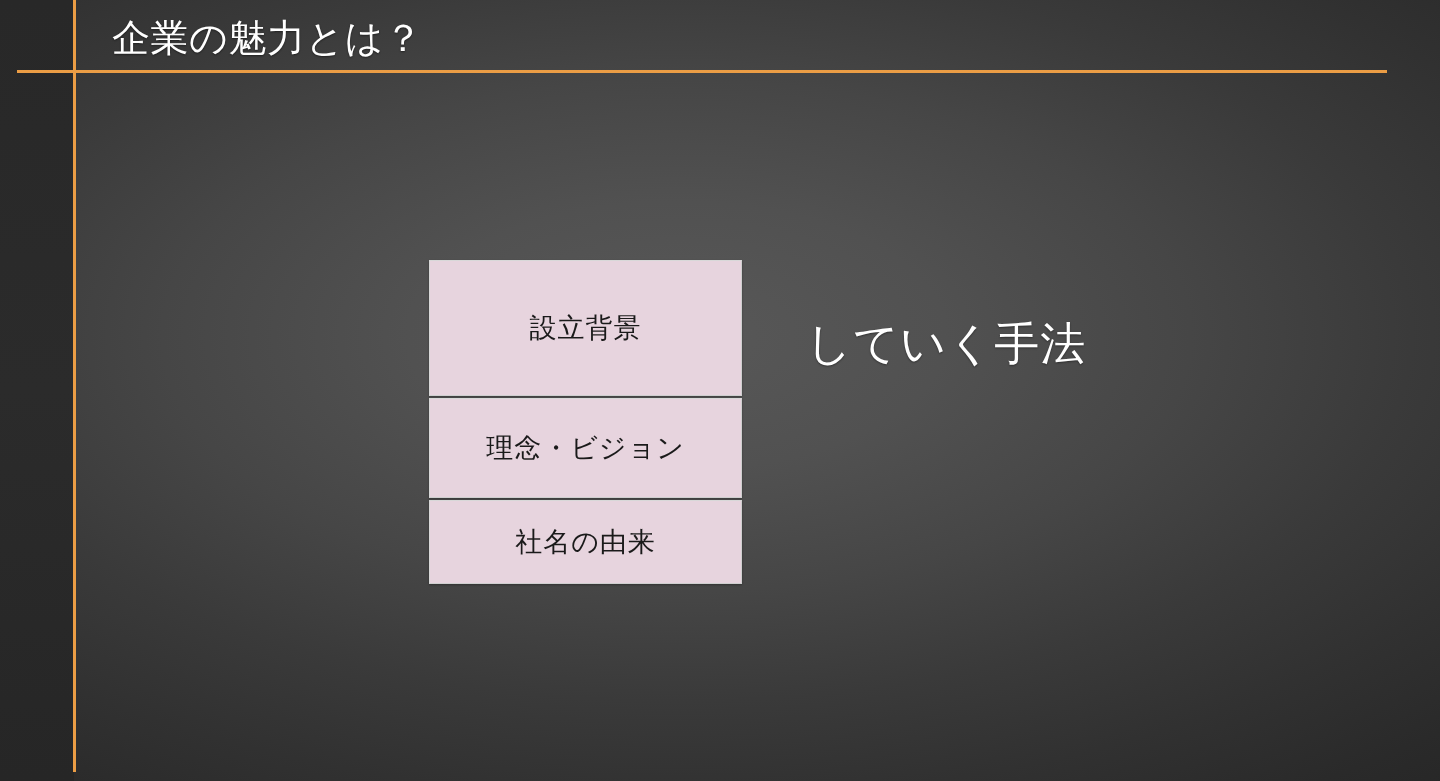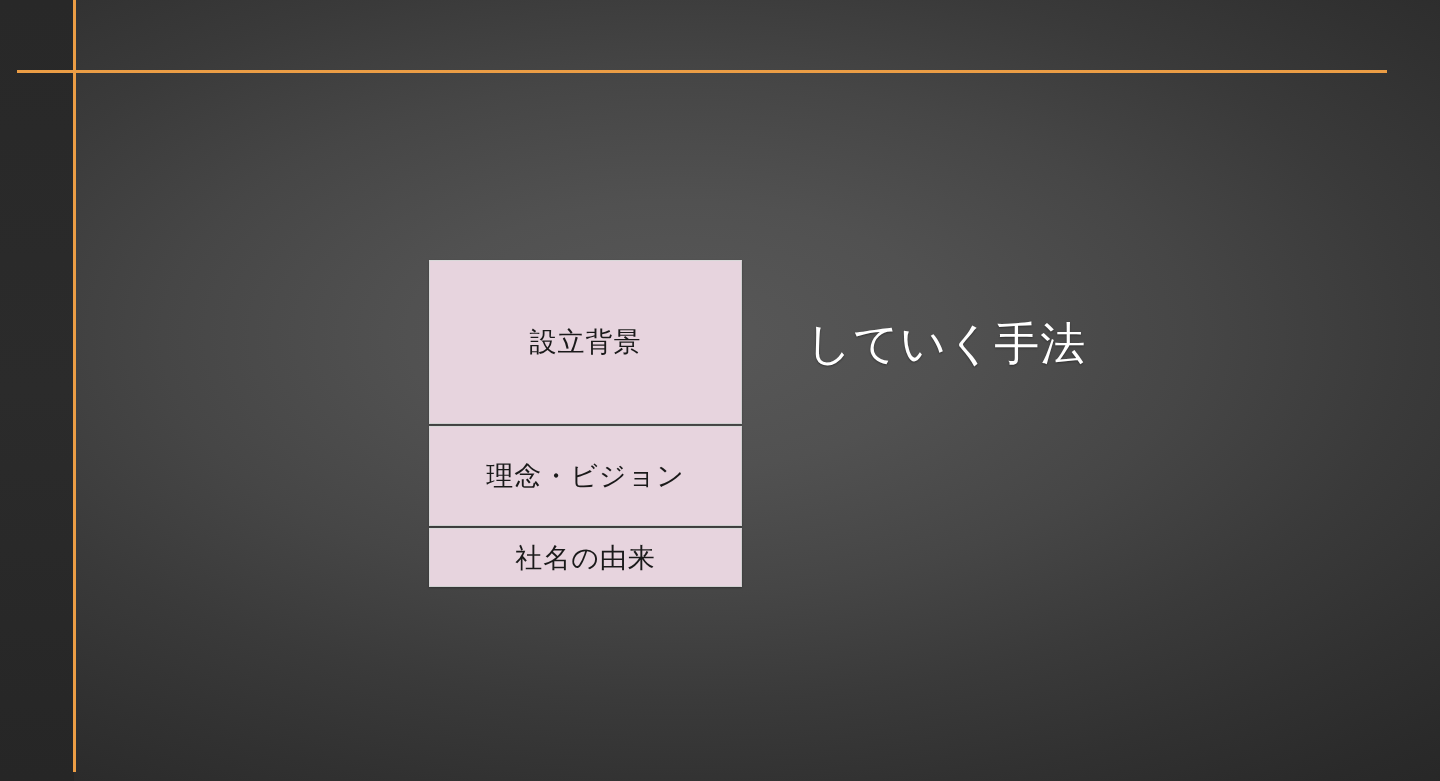--- a/index.html
+++ b/index.html
@@ -90,23 +90,23 @@
     border-left-color: #d8d8d8;
     box-shadow: 0 1px 2px rgba(0,0,0,0.28);
     display: flex;
     align-items: center;
     justify-content: center;
     color: #1a1a1a;
     font-size: 27px;
     letter-spacing: 1px;
   }
 
-  .pink-box.b1 { height: 164px; }
+  .pink-box.b1 { height: 136px; }
   .pink-box.b2 { height: 100px;  margin-top: 2px; }
-  .pink-box.b3 { height: 59px;  margin-top: 2px; }
+  .pink-box.b3 { height: 84px;  margin-top: 2px; }
 
   
   .right-text {
     position: absolute;
     left: 806px;
     top: 316px;
     color: #ffffff;
     font-size: 45px;
     line-height: 56px;
     letter-spacing: 1px;
@@ -119,20 +119,21 @@
 </head>
 <body>
 
 <div id="slide">
 
   <div class="left-band"></div>
 
   <div class="rule-vertical"></div>
   <div class="rule-horizontal"></div>
 
+  <div class="slide-title">企業の魅力とは？</div>
 
   <div class="stack">
     <div class="pink-box b1">
       <span>設立背景</span>
     </div>
     <div class="pink-box b2">
       <span>理念・ビジョン</span>
     </div>
     <div class="pink-box b3">
       <span>社名の由来</span>

